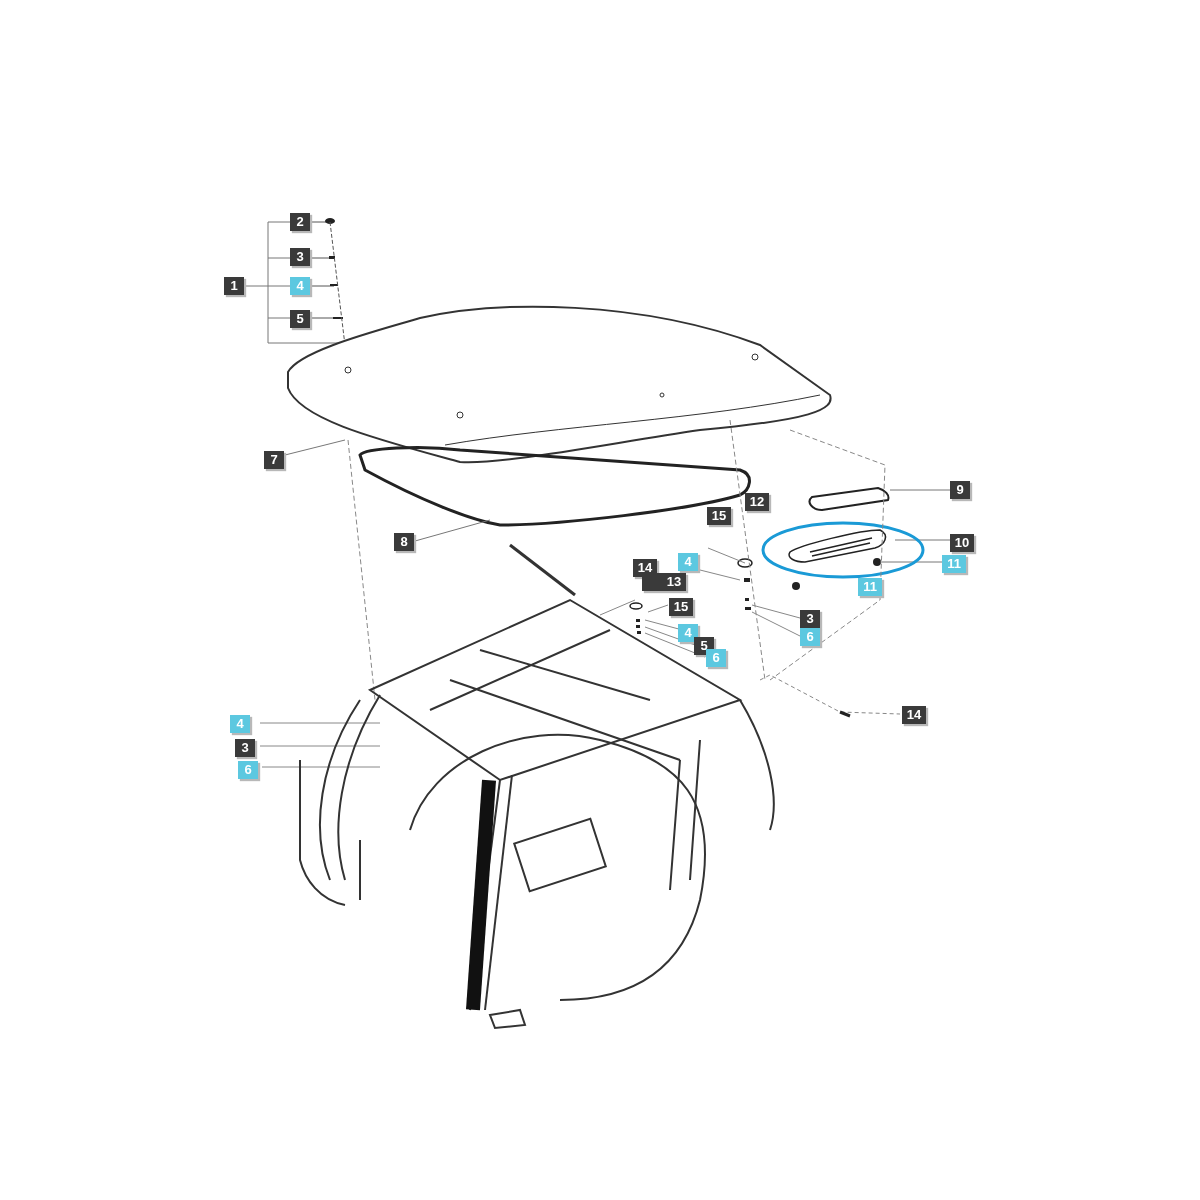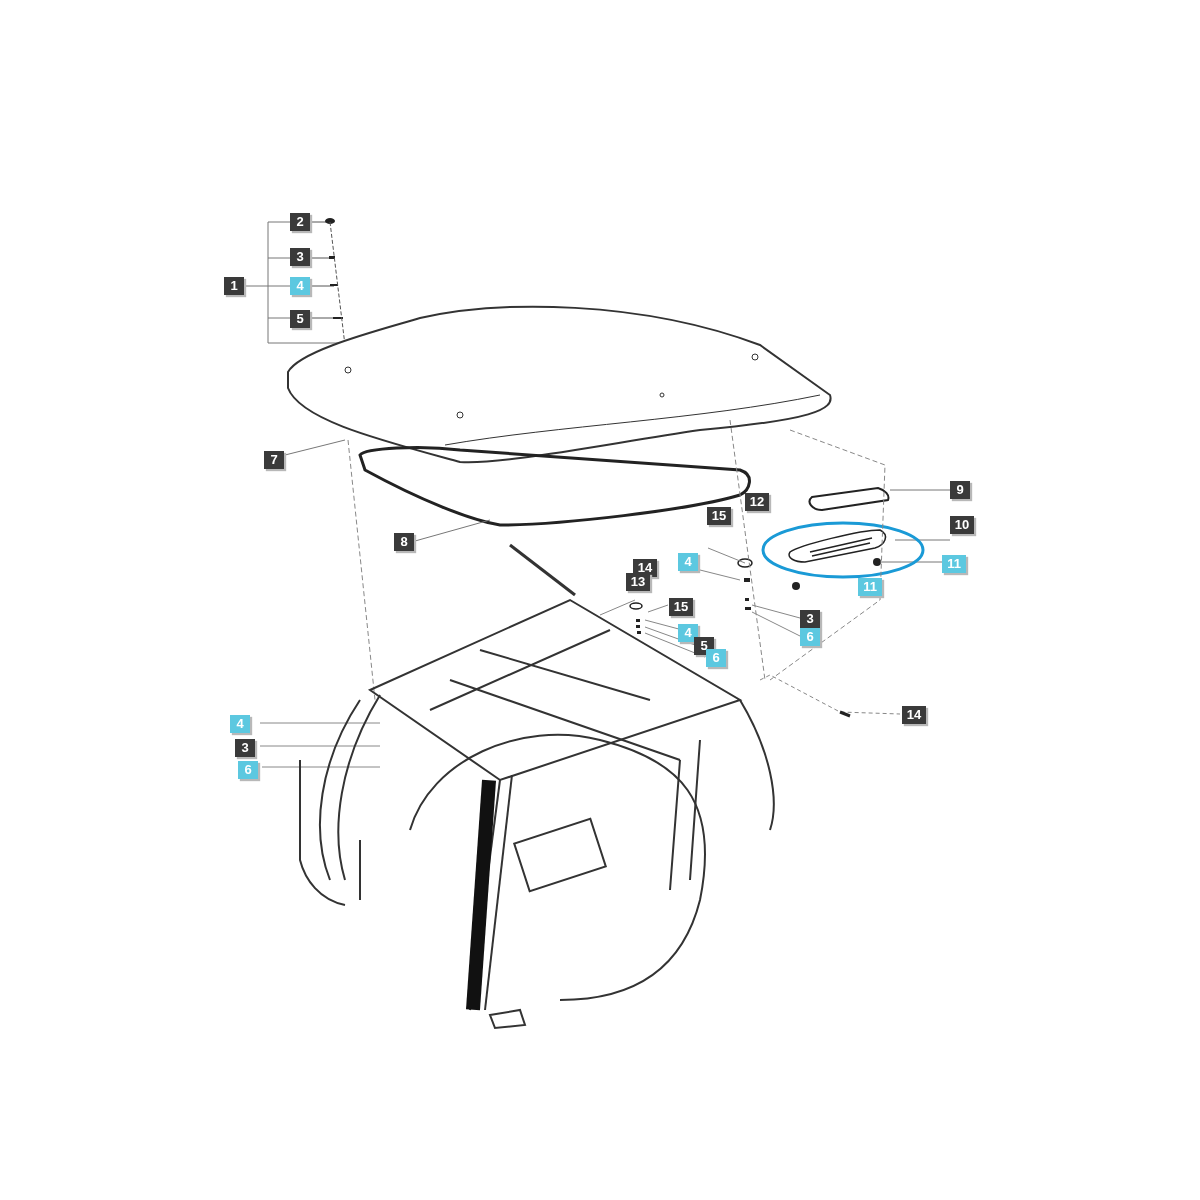--- a/index.html
+++ b/index.html
@@ -99,28 +99,28 @@
 
 <div id="callouts">
     <div class="callout dark" style="left: 224px; top: 277px;">1</div>
     <div class="callout dark" style="left: 290px; top: 213px;">2</div>
     <div class="callout dark" style="left: 290px; top: 248px;">3</div>
     <div class="callout cyan" style="left: 290px; top: 277px;">4</div>
     <div class="callout dark" style="left: 290px; top: 310px;">5</div>
     <div class="callout dark" style="left: 264px; top: 451px;">7</div>
     <div class="callout dark" style="left: 394px; top: 533px;">8</div>
     <div class="callout dark" style="left: 950px; top: 481px;">9</div>
-    <div class="callout dark wide" style="left: 950px; top: 516px;">10</div>
+    <div class="callout dark wide" style="left: 950px; top: 534px;">10</div>
     <div class="callout cyan wide" style="left: 942px; top: 555px;">11</div>
     <div class="callout cyan wide" style="left: 858px; top: 578px;">11</div>
     <div class="callout dark wide" style="left: 707px; top: 507px;">15</div>
     <div class="callout dark wide" style="left: 745px; top: 493px;">12</div>
     <div class="callout cyan" style="left: 678px; top: 553px;">4</div>
     <div class="callout dark wide" style="left: 633px; top: 559px;">14</div>
-    <div class="callout dark wide" style="left: 626px; top: 573px;">13</div>
+    <div class="callout dark wide" style="left: 642px; top: 573px; padding-left: 20px;">13</div>
     <div class="callout dark wide" style="left: 669px; top: 598px;">15</div>
     <div class="callout dark" style="left: 800px; top: 610px;">3</div>
     <div class="callout cyan" style="left: 800px; top: 628px;">6</div>
     <div class="callout cyan" style="left: 678px; top: 624px;">4</div>
     <div class="callout dark" style="left: 694px; top: 637px;">5</div>
     <div class="callout cyan" style="left: 706px; top: 649px;">6</div>
     <div class="callout dark wide" style="left: 902px; top: 706px;">14</div>
     <div class="callout cyan" style="left: 230px; top: 715px;">4</div>
     <div class="callout dark" style="left: 235px; top: 739px;">3</div>
     <div class="callout cyan" style="left: 238px; top: 761px;">6</div>

